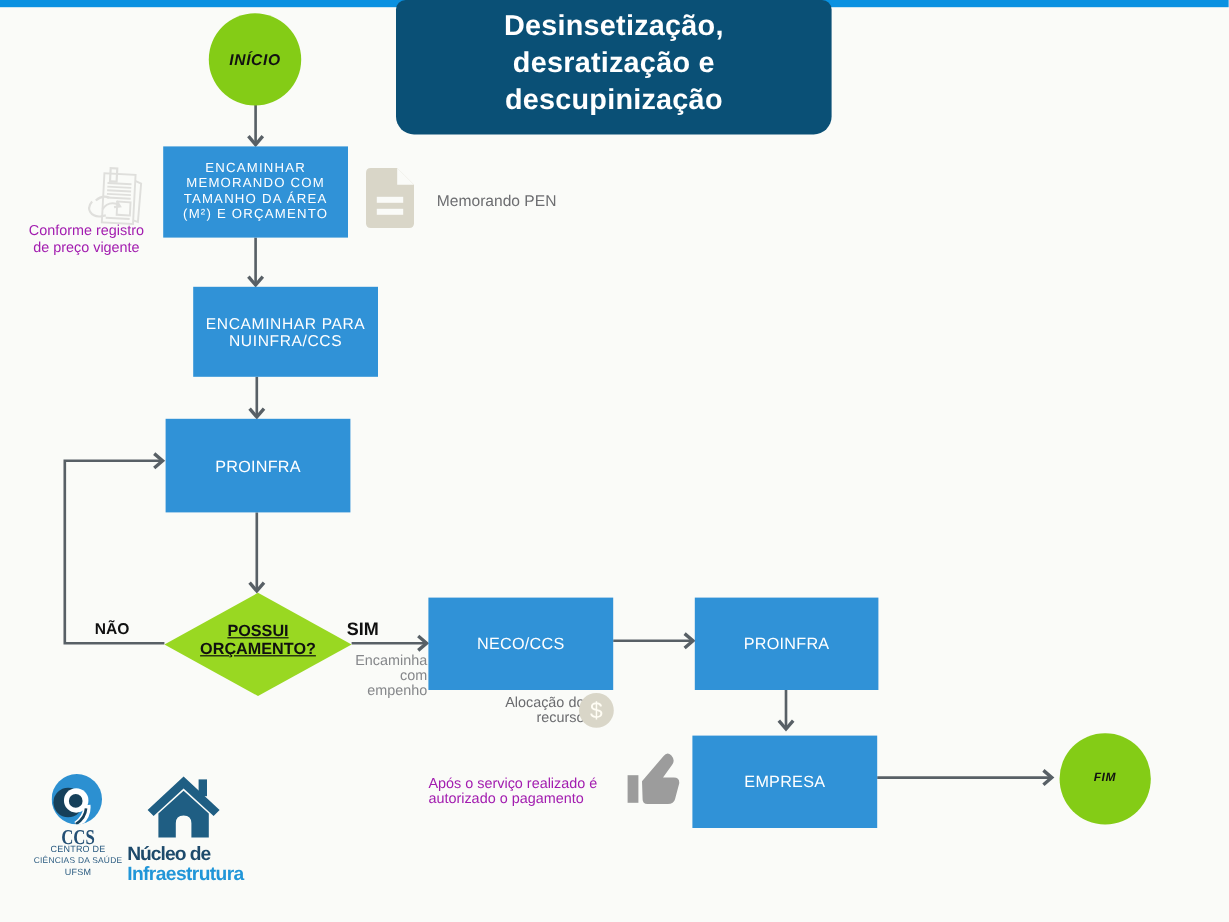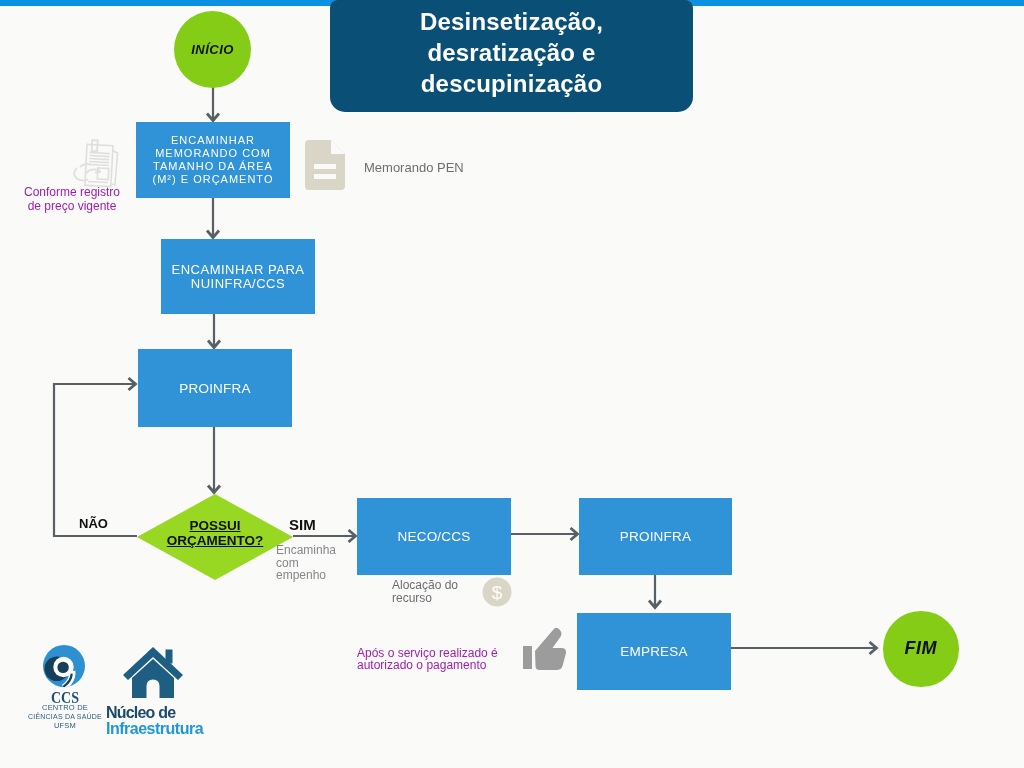--- a/index.html
+++ b/index.html
@@ -10,21 +10,21 @@
   .titlebox{left:330px;top:0;width:363px;height:112px;background:#0a5076;
     border-radius:8px 8px 15px 15px;color:#fff;font-weight:bold;
     font-size:24px;line-height:31px;text-align:center;padding-top:6px;
     box-sizing:border-box;letter-spacing:0.2px;}
   .circle{background:#84cc16;border-radius:50%;display:flex;
     align-items:center;justify-content:center;font-weight:bold;
     color:#111;font-style:italic;}
   .bluebox{background:#3092d7;color:#fff;font-weight:normal;display:flex;
     align-items:center;justify-content:center;text-align:center;
     flex-direction:column;}
-  .graytxt{color:#8b8d90;text-align:left;}
+  .graytxt{color:#8b8d90;text-align:right;}
   .dgray{color:#a21caf;}
 </style>
 </head>
 <body>
   <div class="abs topstrip"></div>
   <div class="abs titlebox">Desinsetização,<br>desratização e<br>descupinização</div>
 
   <svg class="abs" style="left:0;top:0" width="1024" height="768" viewBox="0 0 1024 768">
     <g stroke="#586066" stroke-width="2.2" fill="none">
       <line x1="213" y1="86" x2="213" y2="120"></line>
@@ -45,21 +45,21 @@
       <polyline points="128.5,378 135.5,384 128.5,390"></polyline>
       <polyline points="348.5,530 355.5,536 348.5,542"></polyline>
       <polyline points="570.5,528 577.5,534 570.5,540"></polyline>
       <polyline points="649,600.5 655,607.5 661,600.5"></polyline>
       <polyline points="869.5,642 876.5,648 869.5,654"></polyline>
     </g>
     <polygon points="137,537 215,494 293,537 215,580" fill="#99d822"></polygon>
   </svg>
 
   <div class="abs circle" style="left:174px;top:11px;width:77px;height:77px;font-size:13px;letter-spacing:0.5px;">INÍCIO</div>
-  <div class="abs circle" style="left:883px;top:611px;width:75.5px;height:75.5px;font-size:18px;letter-spacing:0.5px;">FIM</div>
+  <div class="abs circle" style="left:883px;top:611px;width:75.5px;height:75.5px;font-size:10px;letter-spacing:0.5px;">FIM</div>
 
   <div class="abs bluebox" style="left:136px;top:122px;width:154px;height:76px;font-size:11px;line-height:13px;letter-spacing:1px;">ENCAMINHAR<br>MEMORANDO COM<br>TAMANHO DA ÁREA<br>(M²) E ORÇAMENTO</div>
   <div class="abs bluebox" style="left:137px;top:239px;width:154px;height:75px;font-size:13px;line-height:14px;letter-spacing:0.5px;margin-left:24px;">ENCAMINHAR PARA<br>NUINFRA/CCS</div>
   <div class="abs bluebox" style="left:138px;top:349px;width:154px;height:78px;font-size:13.5px;letter-spacing:0.2px;">PROINFRA</div>
   <div class="abs bluebox" style="left:357px;top:498px;width:154px;height:77px;font-size:13.5px;letter-spacing:0.2px;">NECO/CCS</div>
   <div class="abs bluebox" style="left:579px;top:498px;width:153px;height:77px;font-size:13.5px;letter-spacing:0.2px;">PROINFRA</div>
   <div class="abs bluebox" style="left:577px;top:613px;width:154px;height:77px;font-size:13.5px;letter-spacing:0.2px;">EMPRESA</div>
 
   <div class="abs" style="left:140px;top:518px;width:150px;text-align:center;font-weight:bold;font-size:13.5px;line-height:15px;color:#101010;text-decoration:underline;">POSSUI<br>ORÇAMENTO?</div>
 

